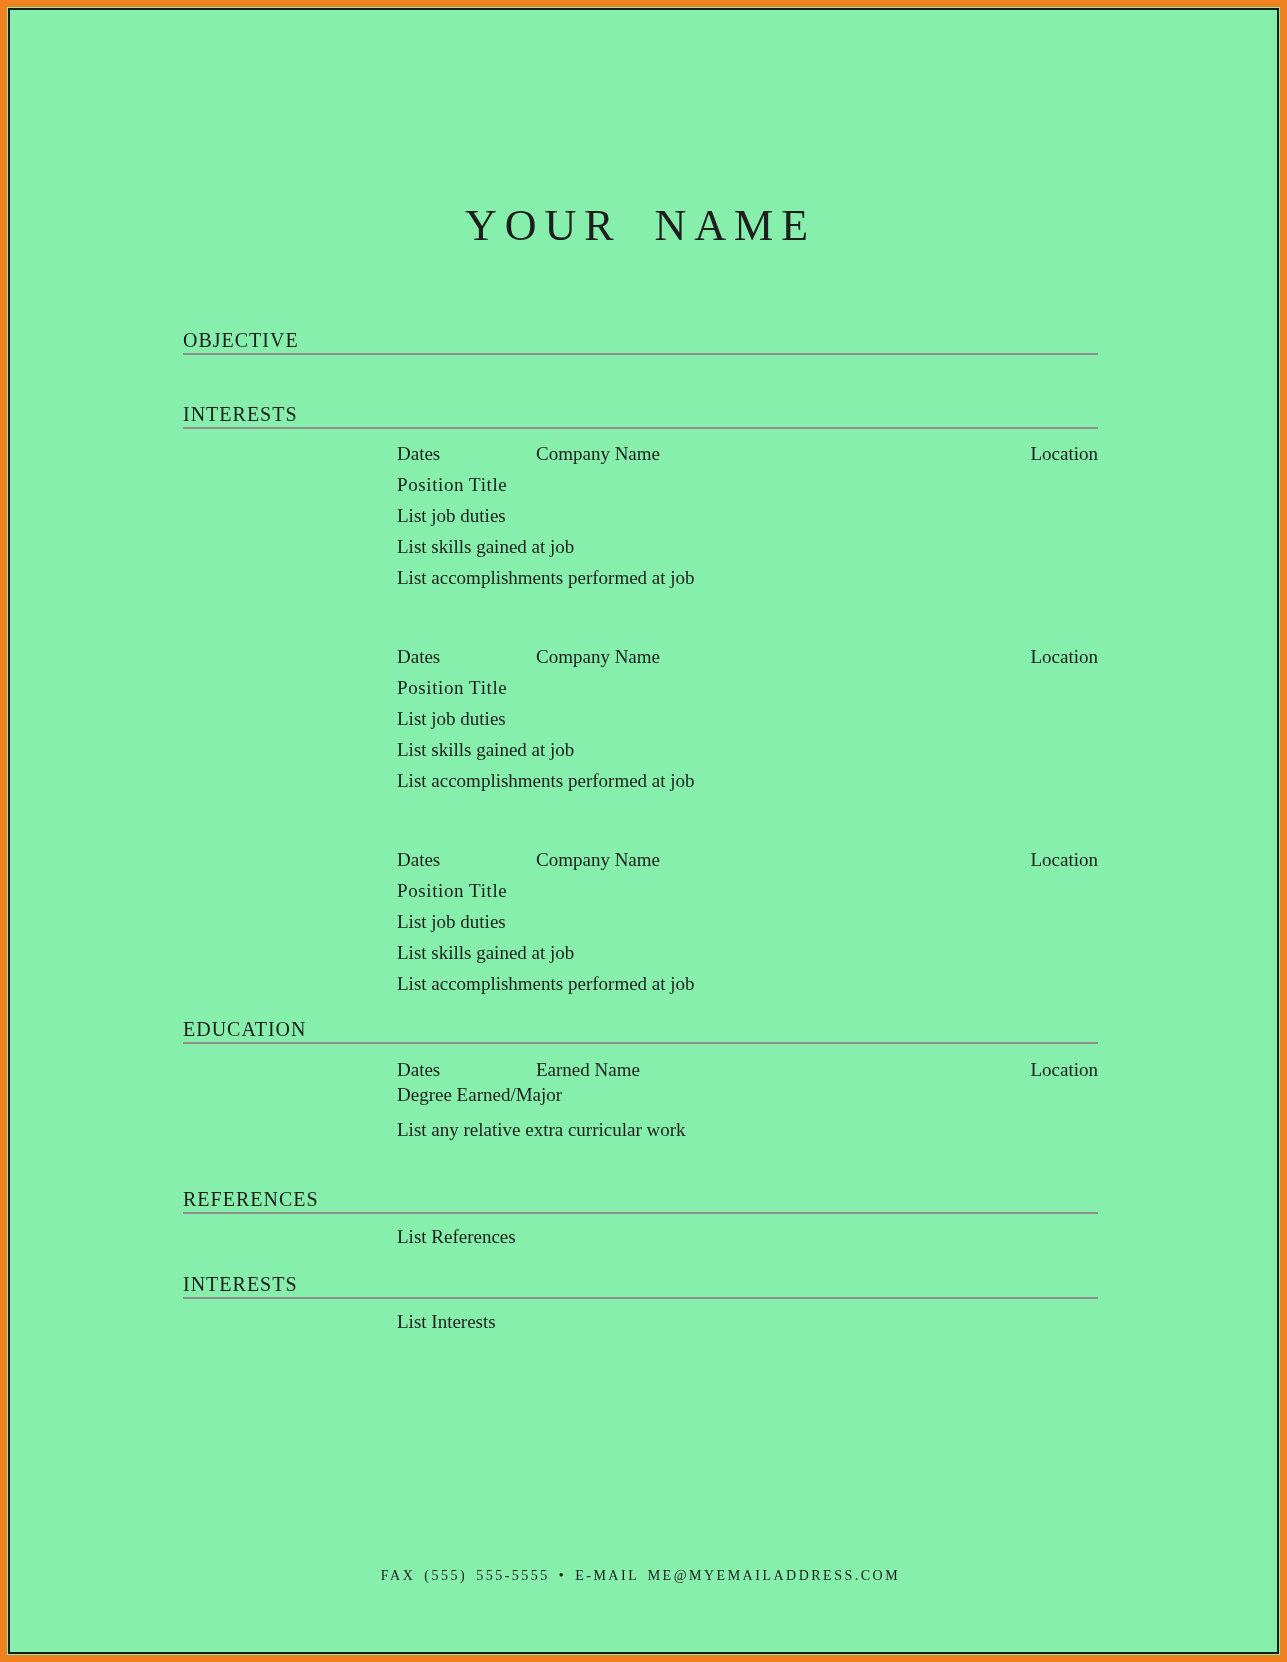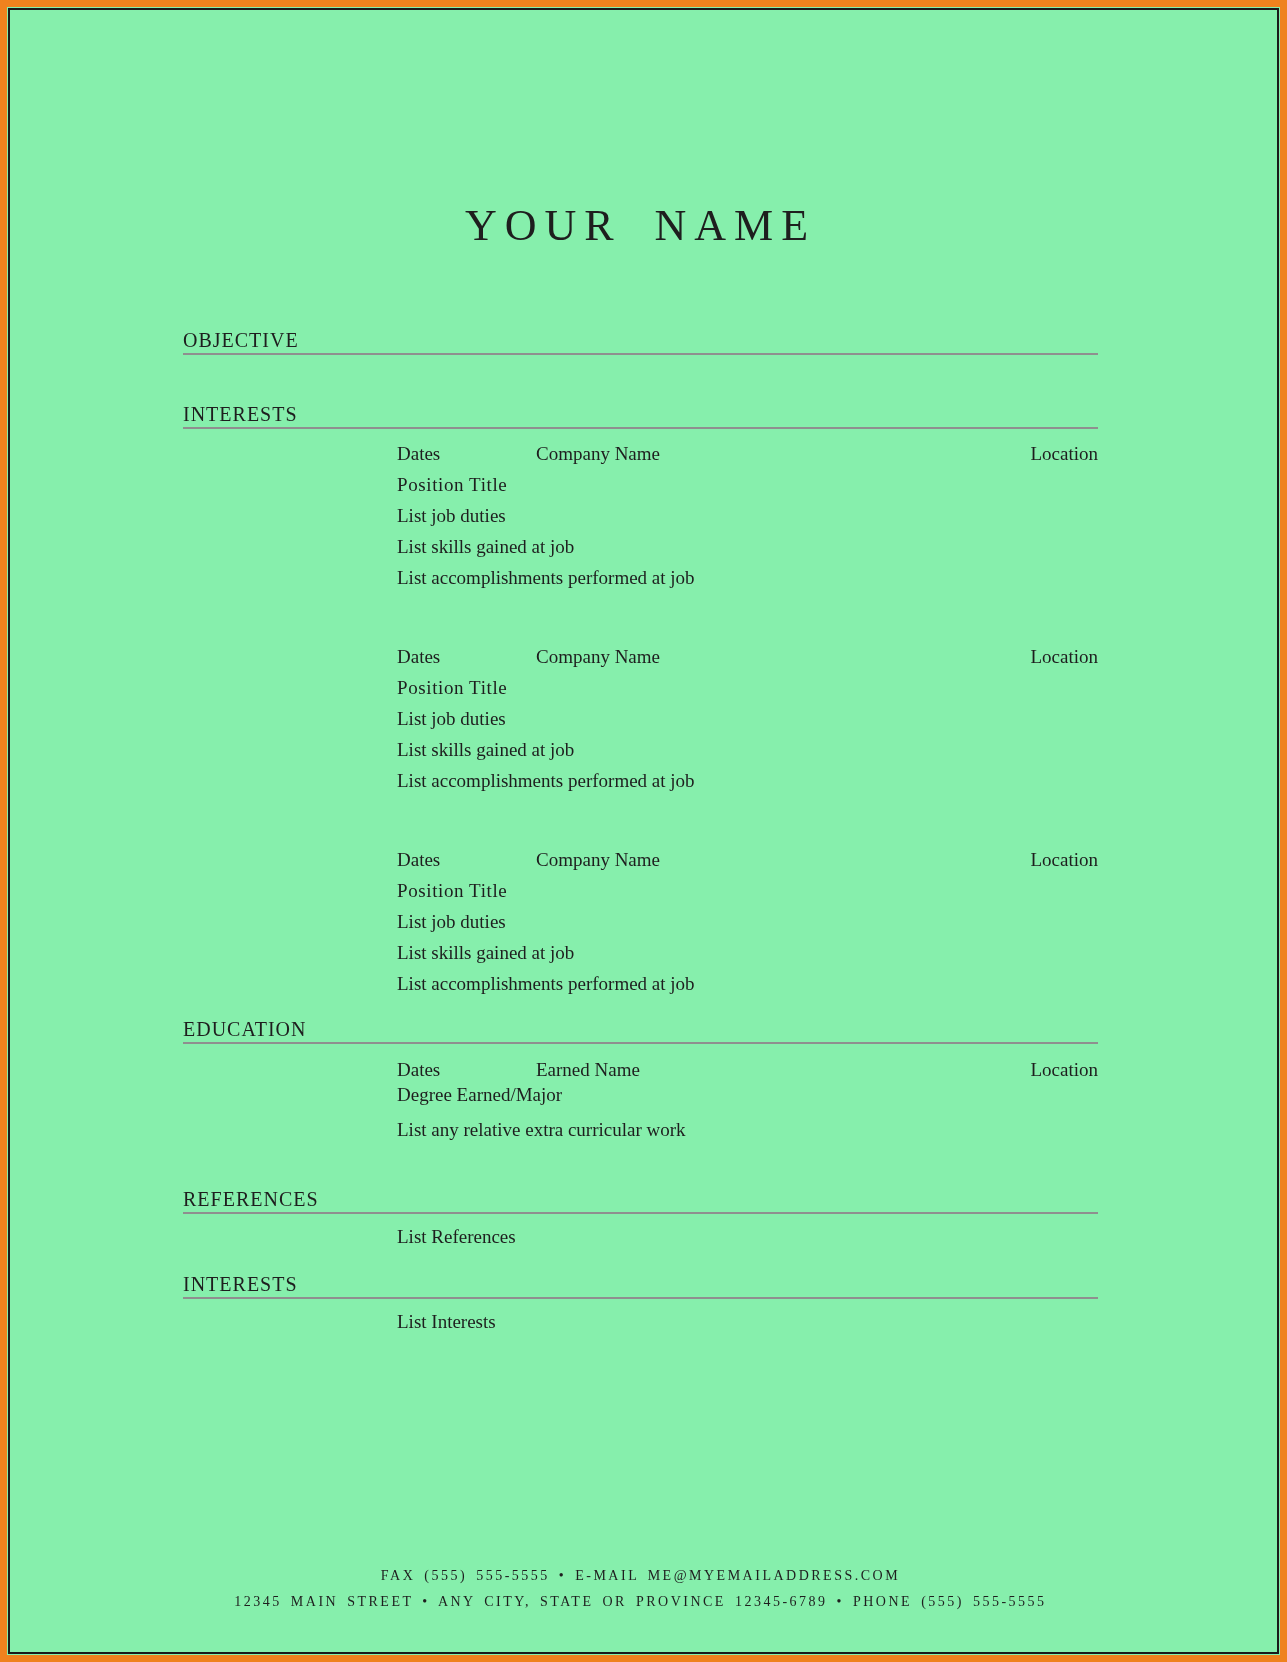--- a/index.html
+++ b/index.html
@@ -146,15 +146,14 @@
     <section>
       <h2 class="sec-head mt-interests">INTERESTS</h2>
       <div class="sec-rule"></div>
       <p class="indent simple-line">List Interests</p>
     </section>
 
   </div>
 
   <div class="footer">
     <div>FAX (555) 555-5555 • E-MAIL ME@MYEMAILADDRESS.COM</div>
-    <div>12345 MAIN STREET • ANY CITY, STATE OR PROVINCE 12345-6789 • PHONE (555) 555-5555</div>
   </div>
 </div>
 
 </body></html>

